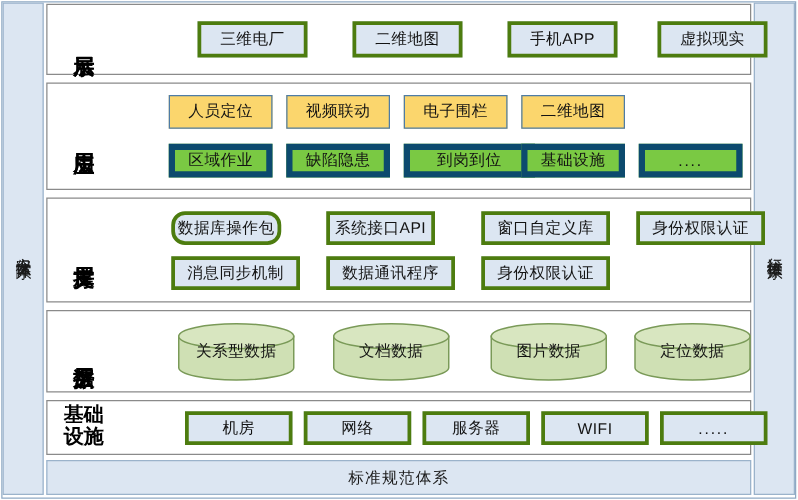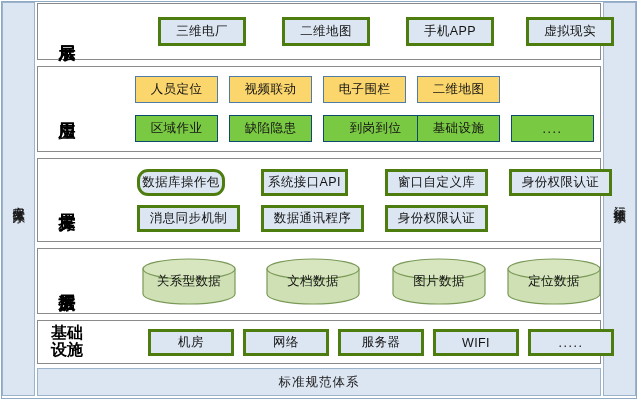--- a/index.html
+++ b/index.html
@@ -139,21 +139,21 @@
   .node.blue {
     background: #dce6f2;
     border: 3px solid #4d7c0f;
   }
   .node.orange {
     background: #fbd66d;
     border: 1px solid #4e7ca6;
   }
   .node.green {
     background: #7ac943;
-    border: 1px solid #0c4a6e;
+    border: 5px solid #0c4a6e;
   }
   .node.ellipsis {
     letter-spacing: 1.5px;
   }
 
   
   .cyl {
     position: absolute;
     box-sizing: border-box;
   }

